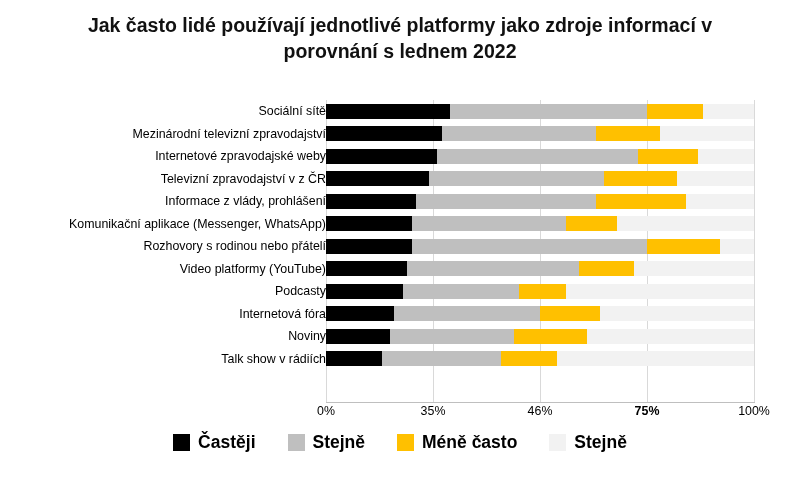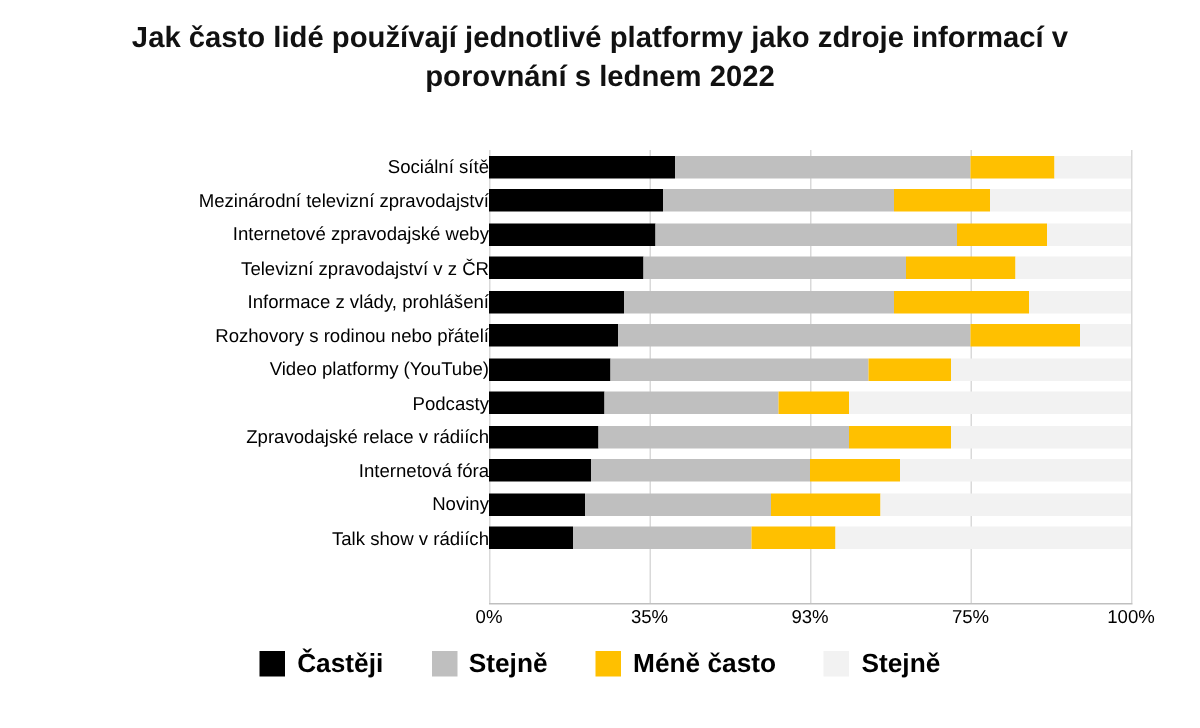--- a/index.html
+++ b/index.html
@@ -191,20 +191,29 @@
         <div class="row">
           <div class="row-label">Informace z vlády, prohlášení</div>
           <div class="bar-track">
             <div class="seg" style="left: 0px; width: 89.88px; background: rgb(0, 0, 0);"></div>
             <div class="seg" style="left: 89.88px; width: 179.76px; background: rgb(191, 191, 191);"></div>
             <div class="seg" style="left: 269.64px; width: 89.88px; background: rgb(255, 192, 0);"></div>
             <div class="seg" style="left: 359.52px; width: 68.48px; background: rgb(242, 242, 242);"></div>
           </div>
         </div>
         <div class="row">
+          <div class="row-label">Komunikační aplikace (Messenger, WhatsApp)</div>
+          <div class="bar-track">
+            <div class="seg" style="left: 0px; width: 85.6px; background: rgb(0, 0, 0);"></div>
+            <div class="seg" style="left: 85.6px; width: 154.08px; background: rgb(191, 191, 191);"></div>
+            <div class="seg" style="left: 239.68px; width: 51.36px; background: rgb(255, 192, 0);"></div>
+            <div class="seg" style="left: 291.04px; width: 136.96px; background: rgb(242, 242, 242);"></div>
+          </div>
+        </div>
+        <div class="row">
           <div class="row-label">Rozhovory s rodinou nebo přátelí</div>
           <div class="bar-track">
             <div class="seg" style="left: 0px; width: 85.6px; background: rgb(0, 0, 0);"></div>
             <div class="seg" style="left: 85.6px; width: 235.4px; background: rgb(191, 191, 191);"></div>
             <div class="seg" style="left: 321px; width: 72.76px; background: rgb(255, 192, 0);"></div>
             <div class="seg" style="left: 393.76px; width: 34.24px; background: rgb(242, 242, 242);"></div>
           </div>
         </div>
         <div class="row">
           <div class="row-label">Video platformy (YouTube)</div>
@@ -218,29 +227,20 @@
         <div class="row">
           <div class="row-label">Podcasty</div>
           <div class="bar-track">
             <div class="seg" style="left: 0px; width: 77.04px; background: rgb(0, 0, 0);"></div>
             <div class="seg" style="left: 77.04px; width: 115.56px; background: rgb(191, 191, 191);"></div>
             <div class="seg" style="left: 192.6px; width: 47.08px; background: rgb(255, 192, 0);"></div>
             <div class="seg" style="left: 239.68px; width: 188.32px; background: rgb(242, 242, 242);"></div>
           </div>
         </div>
         <div class="row">
-          <div class="row-label">Zpravodajské relace v rádiích</div>
-          <div class="bar-track">
-            <div class="seg" style="left: 0px; width: 72.76px; background: rgb(0, 0, 0);"></div>
-            <div class="seg" style="left: 72.76px; width: 166.92px; background: rgb(191, 191, 191);"></div>
-            <div class="seg" style="left: 239.68px; width: 68.48px; background: rgb(255, 192, 0);"></div>
-            <div class="seg" style="left: 308.16px; width: 119.84px; background: rgb(242, 242, 242);"></div>
-          </div>
-        </div>
-        <div class="row">
           <div class="row-label">Internetová fóra</div>
           <div class="bar-track">
             <div class="seg" style="left: 0px; width: 68.48px; background: rgb(0, 0, 0);"></div>
             <div class="seg" style="left: 68.48px; width: 145.52px; background: rgb(191, 191, 191);"></div>
             <div class="seg" style="left: 214px; width: 59.92px; background: rgb(255, 192, 0);"></div>
             <div class="seg" style="left: 273.92px; width: 154.08px; background: rgb(242, 242, 242);"></div>
           </div>
         </div>
         <div class="row">
           <div class="row-label">Noviny</div>
@@ -258,22 +258,22 @@
             <div class="seg" style="left: 55.64px; width: 119.84px; background: rgb(191, 191, 191);"></div>
             <div class="seg" style="left: 175.48px; width: 55.64px; background: rgb(255, 192, 0);"></div>
             <div class="seg" style="left: 231.12px; width: 196.88px; background: rgb(242, 242, 242);"></div>
           </div>
         </div>
       </div>
     <div class="axis-line"></div>
     <div class="xticks">
         <div class="xtick" style="left: 0px;">0%</div>
         <div class="xtick" style="left: 107px;">35%</div>
-        <div class="xtick" style="left: 214px;">93%</div>
-        <div class="xtick" style="left: 321px;">75%</div>
+        <div class="xtick" style="left: 214px;">46%</div>
+        <div class="xtick" style="left: 321px; font-weight: bold;">75%</div>
         <div class="xtick" style="left: 428px;">100%</div>
       </div>
   </div>
 
   <div class="legend">
       <div class="legend-item">
         <span class="legend-swatch" style="background: rgb(0, 0, 0);"></span>
         <span class="legend-label">Častěji</span>
       </div>
       <div class="legend-item">

